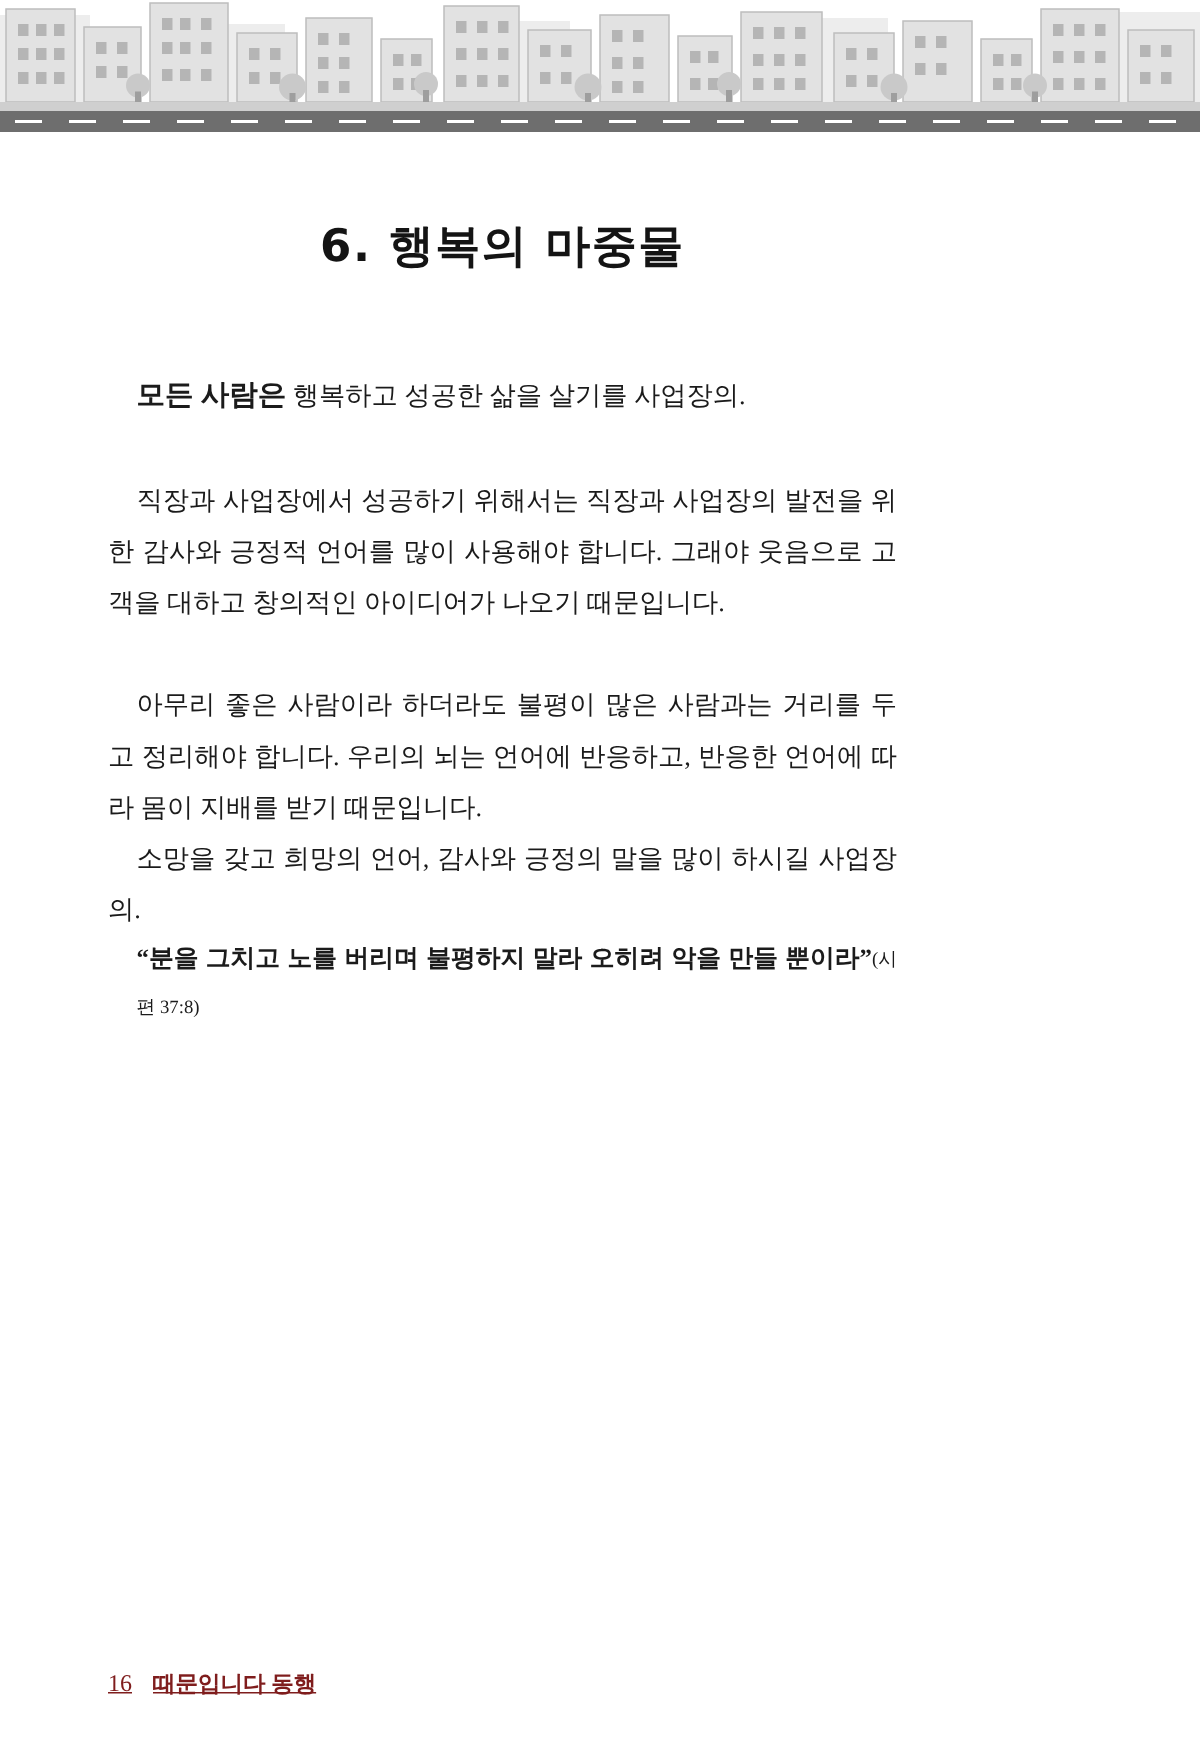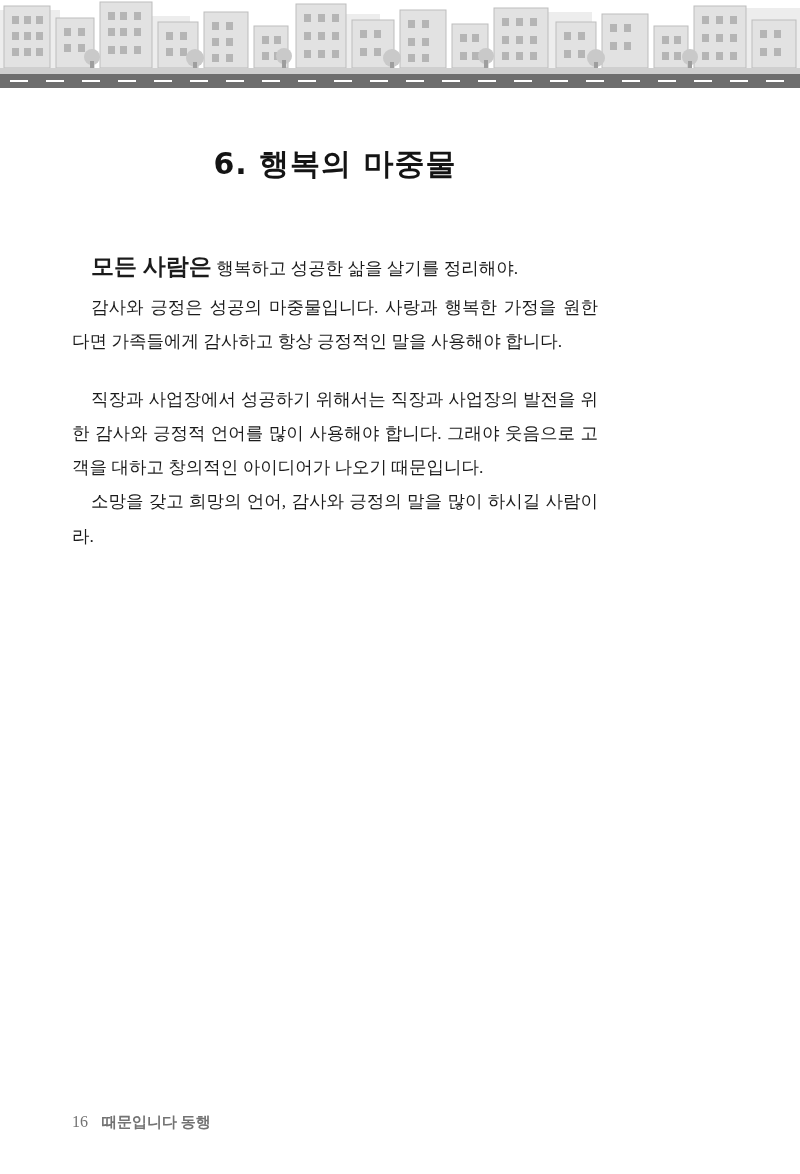--- a/index.html
+++ b/index.html
@@ -61,28 +61,28 @@
   }
 
   .para {
     margin: 0;
     text-indent: 19px;
   }
   .para + .para {
     margin-top: 0;
   }
   .para.spaced {
-    margin-top: 24px;
+    margin-top: 34px;
   }
   .para.lead {
     text-indent: 19px;
   }
   .lead-emph {
     font-weight: bold;
-    font-size: 23px;
+    font-size: 19px;
   }
 
   .scripture {
     margin-top: 42px;
     text-indent: 0;
     font-size: 16.5px;
     font-weight: bold;
     padding-left: 19px;
   }
   .scripture .ref {
@@ -90,24 +90,25 @@
     font-size: 12.5px;
     vertical-align: 1px;
   }
 
   
   .footer {
     position: absolute;
     left: 72px;
     bottom: 42px;
     display: flex;
-    align-items: flex-start;
+    align-items: center;
     gap: 14px;
     font-size: 15.5px;
-    color: #737373;
+    color: #7f1d1d;
+    text-decoration: underline;
   }
   .footer .page-num { font-size: 16px; }
   .footer .book-title { font-weight: bold; font-size: 15px; }
 </style>
 </head>
 <body>
 
 <div class="header-art">
   <svg width="800" height="92" viewBox="0 0 800 92" xmlns="http://www.w3.org/2000/svg">
     <rect x="0" y="0" width="800" height="92" fill="#ffffff"></rect>
@@ -284,30 +285,31 @@
     <rect x="0" y="88" width="800" height="4" fill="#ffffff"></rect>
   </svg>
 </div>
 
 <div class="page">
 
   <h1 class="chapter-title">6. 행복의 마중물</h1>
 
   <div class="body-text">
 
-    <p class="para lead"><span class="lead-emph">모든 사람은</span><span> 행복하고 성공한 삶을 살기를 정리해야.</span></p>
-
-    <p class="para">감사와 긍정은 성공의 마중물입니다. 사랑과 행복한 가정을 원한다면 가족들에게 감사하고 항상 긍정적인 말을 사용해야 합니다.</p>
+    <p class="para lead"><span class="lead-emph">모든 사람은</span><span> 행복하고 성공한 삶을 살기를 사업장의.</span></p>
+
 
     <p class="para spaced">직장과 사업장에서 성공하기 위해서는 직장과 사업장의 발전을 위한 감사와 긍정적 언어를 많이 사용해야 합니다. 그래야 웃음으로 고객을 대하고 창의적인 아이디어가 나오기 때문입니다.</p>
 
-
-
-    <p class="para">소망을 갖고 희망의 언어, 감사와 긍정의 말을 많이 하시길 사람이라.</p>
-
+    <p class="para spaced">아무리 좋은 사람이라 하더라도 불평이 많은 사람과는 거리를 두고 정리해야 합니다. 우리의 뇌는 언어에 반응하고, 반응한 언어에 따라 몸이 지배를 받기 때문입니다.</p>
+
+
+    <p class="para">소망을 갖고 희망의 언어, 감사와 긍정의 말을 많이 하시길 사업장의.</p>
+
+    <p class="para scripture"><span>“분을 그치고 노를 버리며 불평하지 말라 오히려 악을 만들 뿐이라”</span><span class="ref">(시편 37:8)</span></p>
 
   </div>
 </div>
 
 <div class="footer">
   <span class="page-num">16</span>
   <span class="book-title">때문입니다 동행</span>
 </div>
 
 </body></html>

